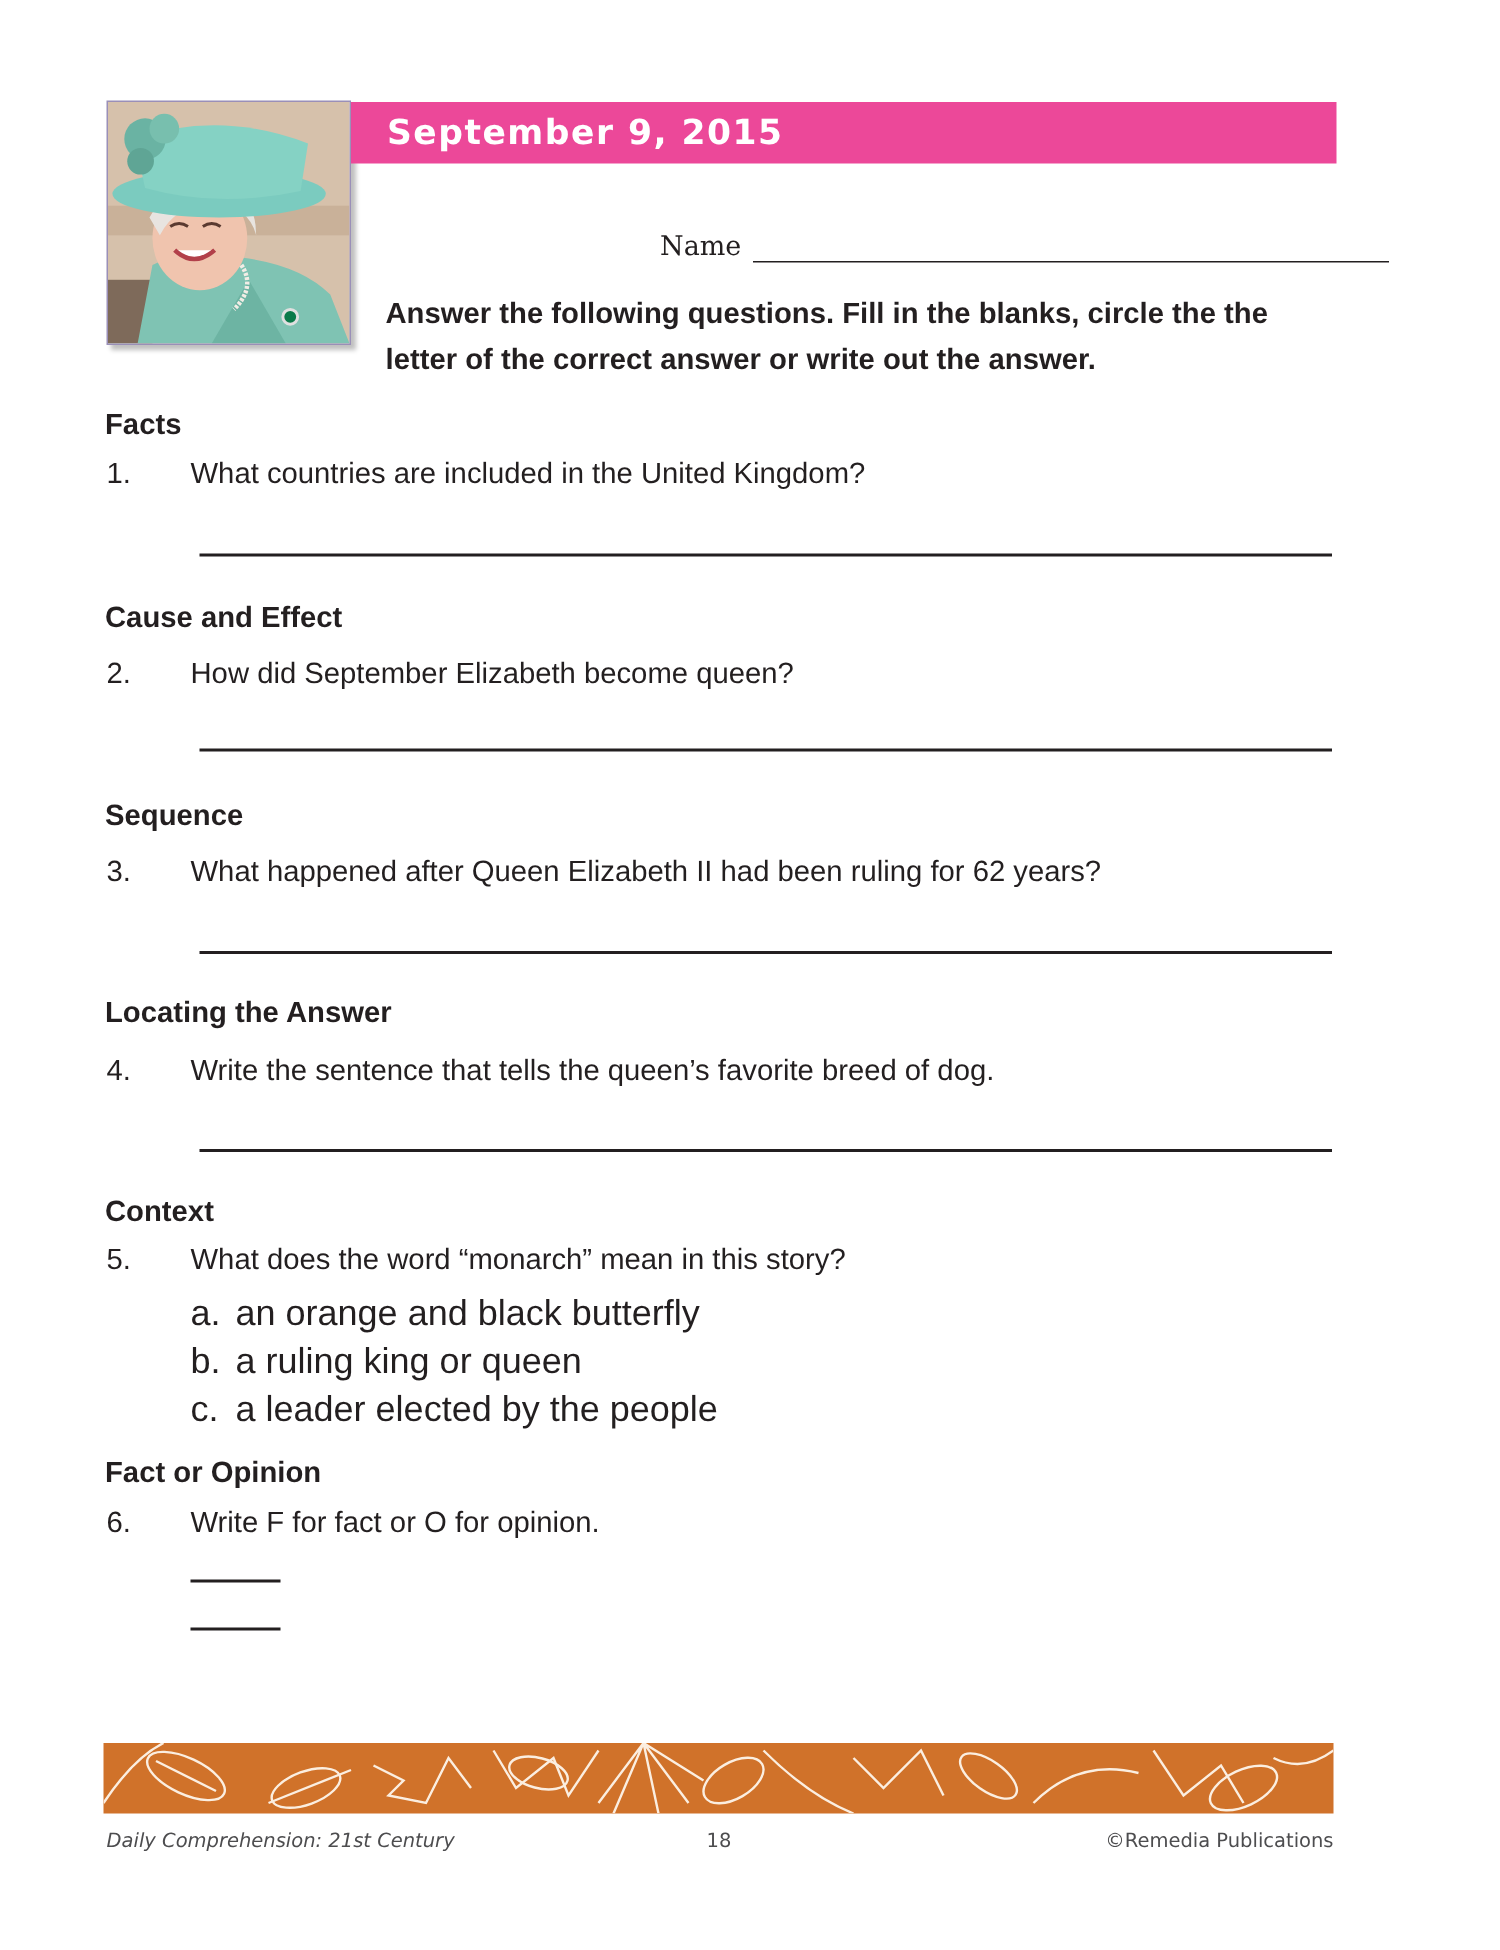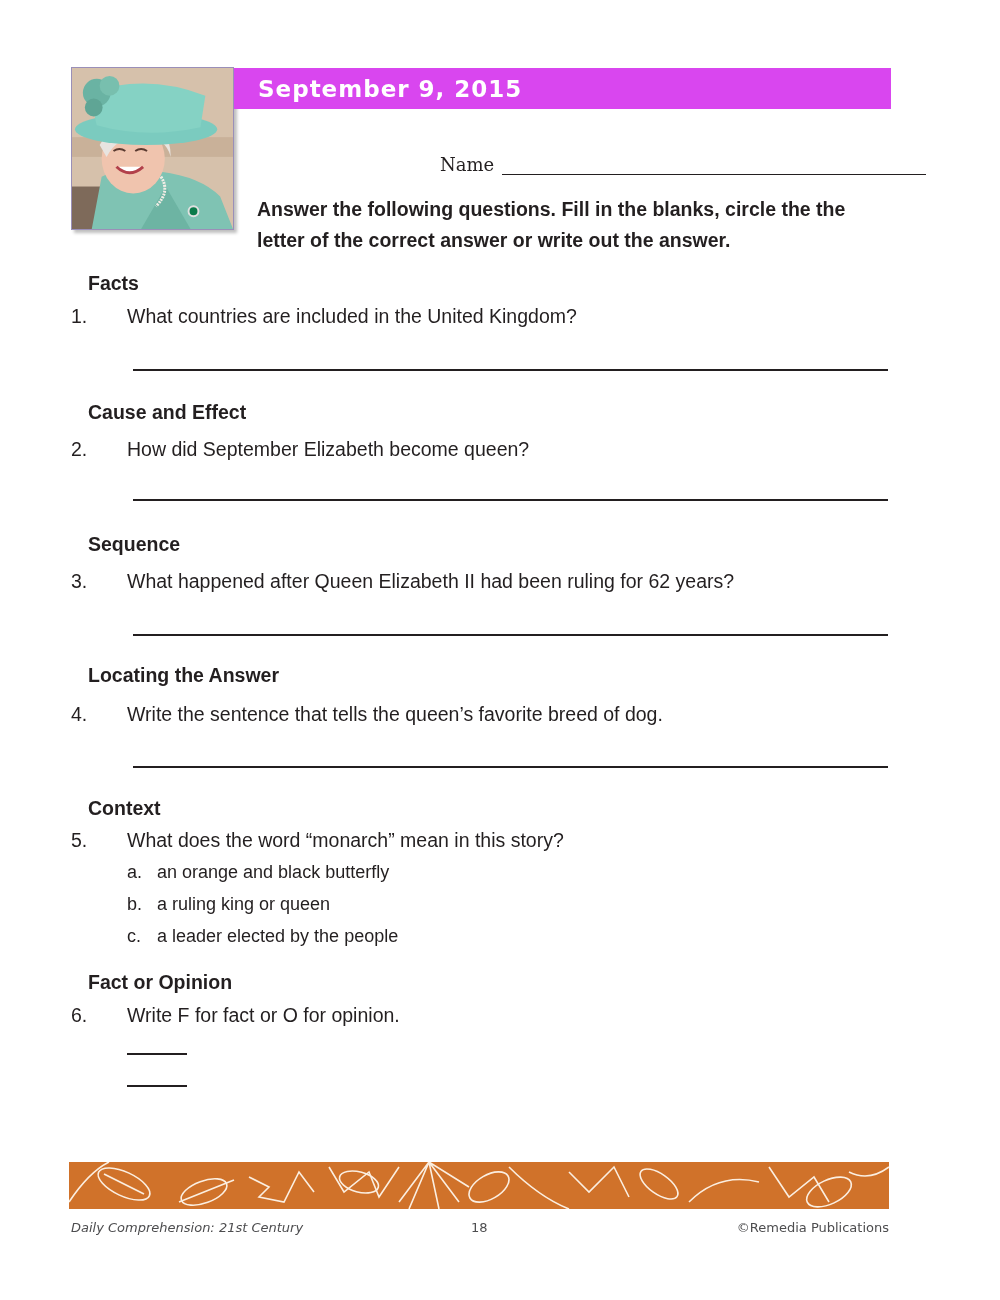--- a/index.html
+++ b/index.html
@@ -10,48 +10,48 @@
     position: absolute; left: 71px; top: 67px; width: 163px; height: 163px;
     border: 1px solid #9a8fb8;
     box-shadow: 3px 3px 3px rgba(0,0,0,0.25);
     overflow: hidden;
     background: linear-gradient(180deg, #d8c3ad 0%, #cdb59d 35%, #b99d86 60%, #8aa89c 100%);
   }
   .photo-frame svg { display: block; width: 100%; height: 100%; }
 
   .date-banner {
     position: absolute; left: 234px; top: 68px; width: 657px; height: 41px;
-    background: #d946ef;
+    background: #ec4899;
     color: #ffffff;
     font-family: "DejaVu Sans", sans-serif; font-weight: bold;
     font-size: 23px; letter-spacing: 1px;
     padding-left: 24px; line-height: 43px;
   }
 
   .name-row {
     position: absolute; left: 405px; top: 147px; width: 486px; height: 28px;
     display: flex; align-items: flex-end; margin-left: 35px;
   }
   .name-label { font-family: "DejaVu Serif", serif; font-size: 18px; color: #231f20; margin-right: 8px; }
   .name-line { flex: 1; border-bottom: 1.5px solid #231f20; height: 24px; }
 
   .instructions {
     position: absolute; left: 257px; top: 194px; width: 640px;
     font-weight: bold; font-size: 19.5px; line-height: 31px; color: #231f20;
   }
 
   .section-heading {
-    position: absolute; left: 88px; font-weight: bold; font-size: 19.5px; color: #231f20;
+    position: absolute; left: 70px; font-weight: bold; font-size: 19.5px; color: #231f20;
   }
   .q-num { position: absolute; left: 71px; font-size: 19.5px; color: #231f20; }
   .q-text { position: absolute; left: 127px; font-size: 19.5px; color: #231f20; }
   .answer-line {
     position: absolute; left: 133px; width: 755px; border-bottom: 2px solid #231f20; height: 0;
   }
-  .choice { position: absolute; left: 127px; font-size: 18px; color: #231f20; }
+  .choice { position: absolute; left: 127px; font-size: 24px; color: #231f20; }
   .choice .letter { display: inline-block; width: 30px; }
   .fo-row { position: absolute; left: 127px; font-size: 19.5px; color: #231f20; display: flex; align-items: baseline; }
   .fo-blank { display: inline-block; width: 60px; border-bottom: 2px solid #231f20; height: 18px; margin-right: 6px; }
 
   .footer-band {
     position: absolute; left: 69px; top: 1162px; width: 820px; height: 47px;
     background: #d0722a; overflow: hidden;
   }
   .footer-band svg { display: block; width: 100%; height: 100%; }
 

